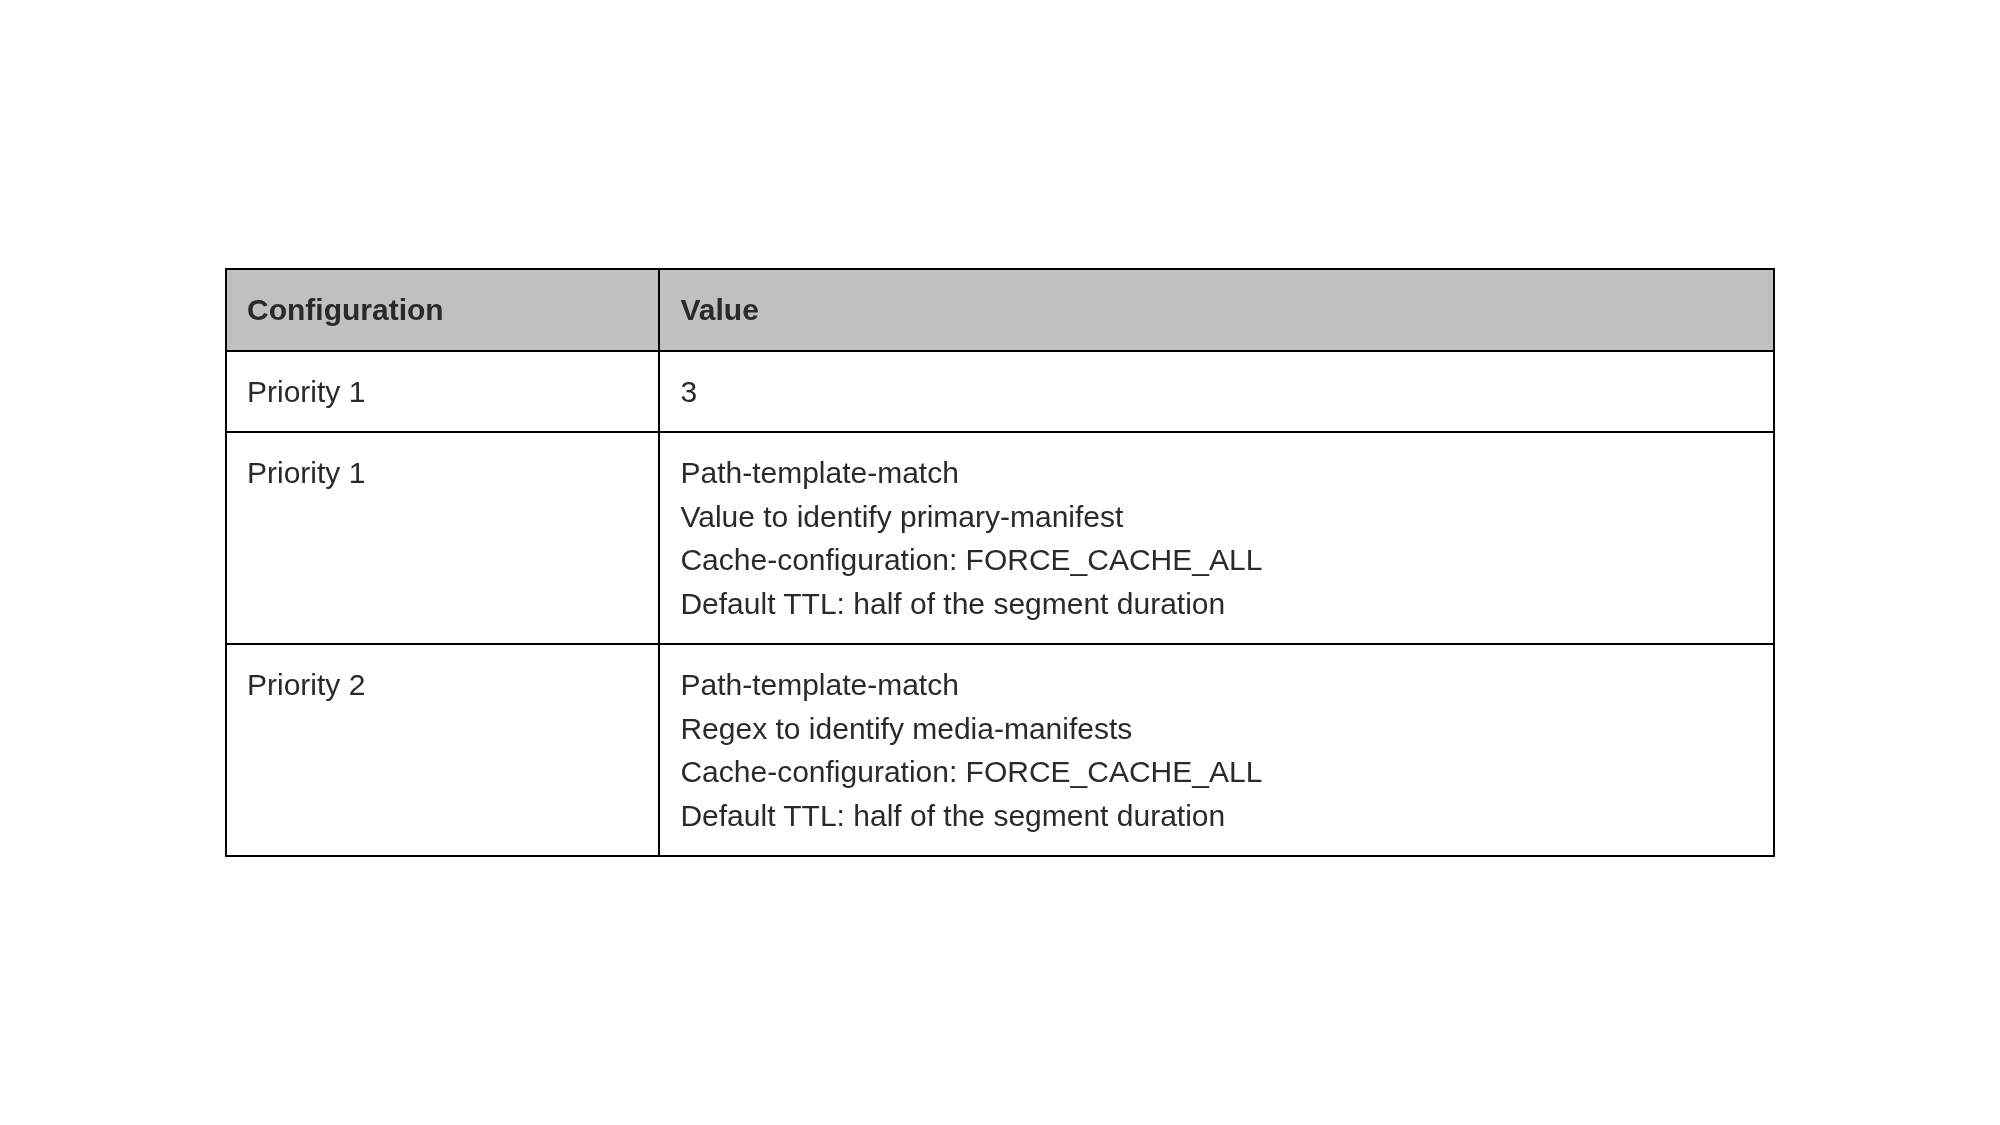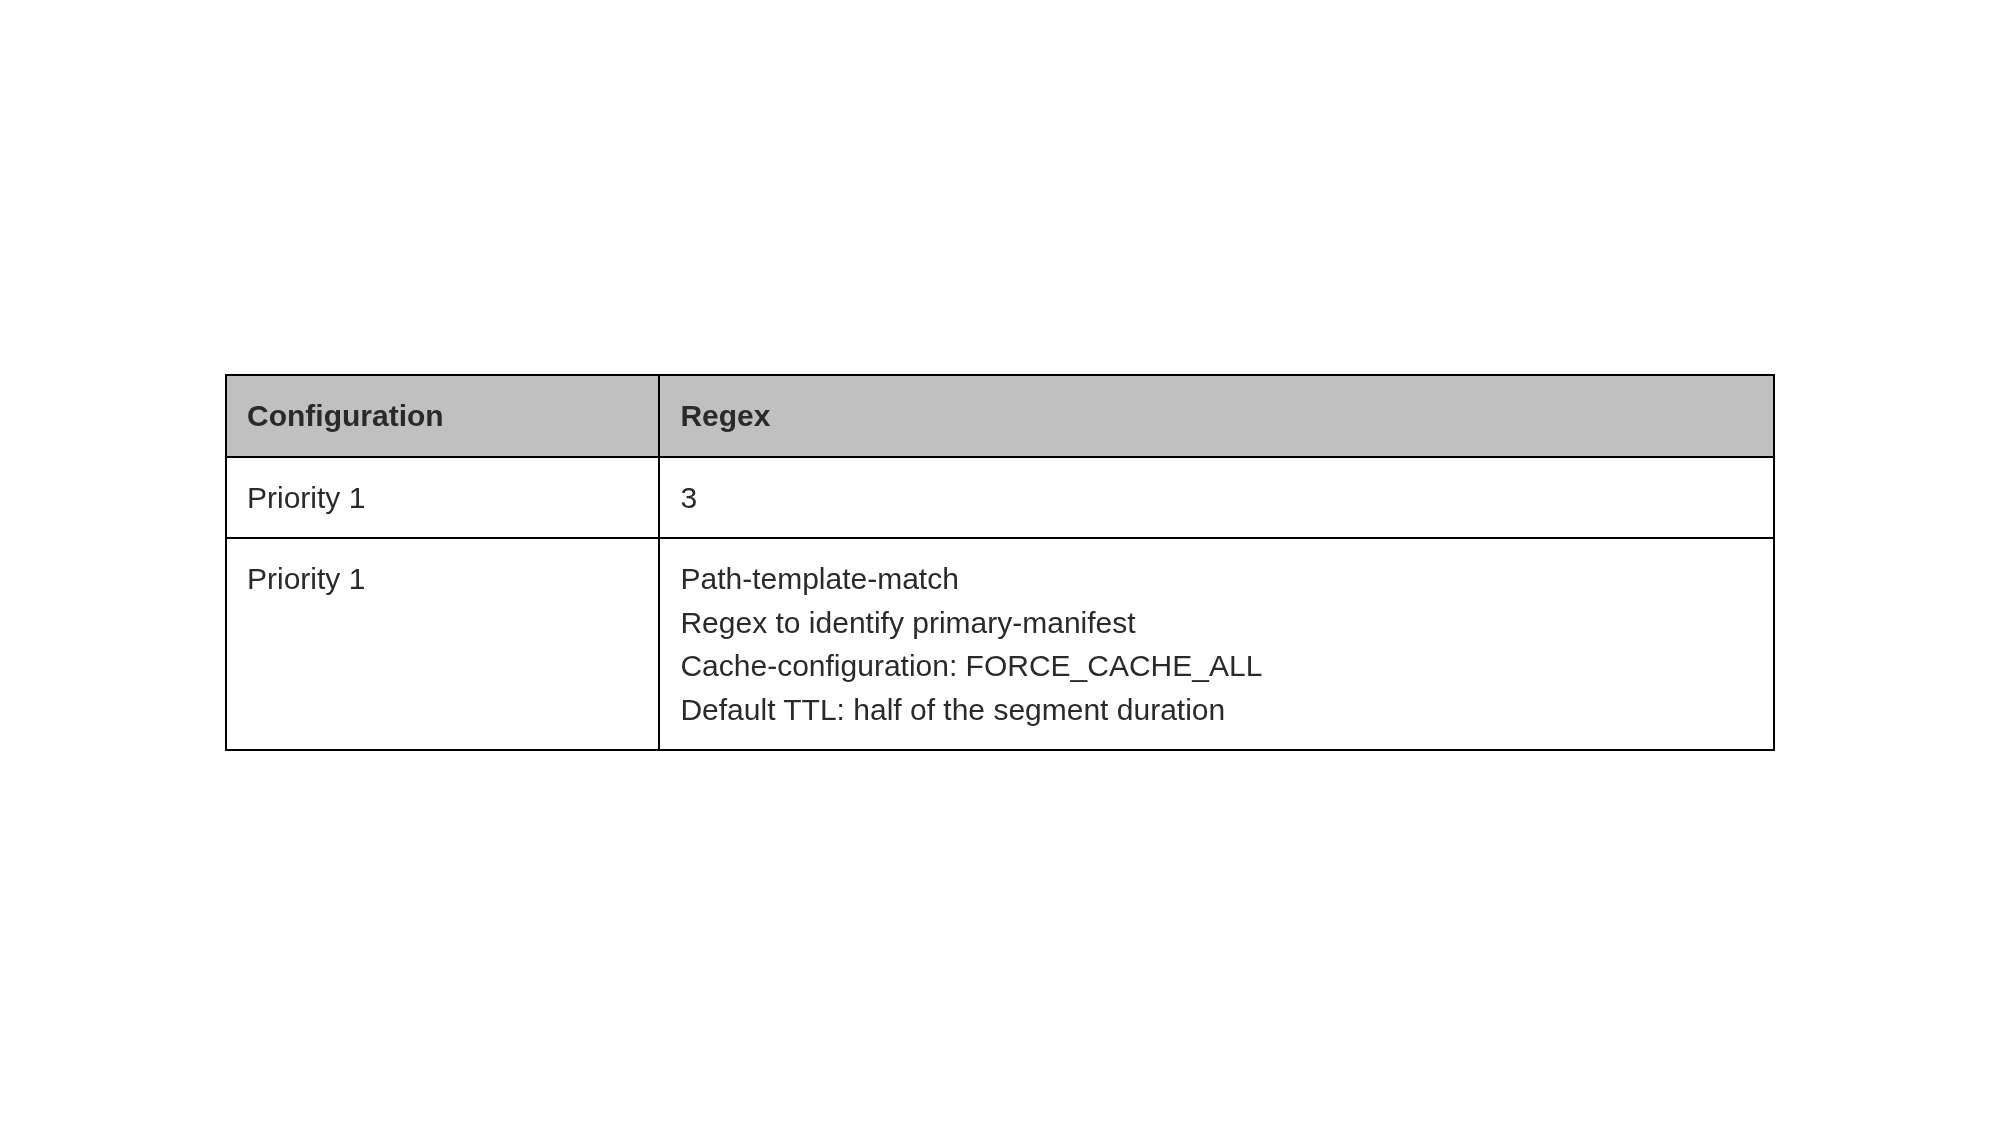--- a/index.html
+++ b/index.html
@@ -47,34 +47,43 @@
     }
   </style>
 </head>
 <body>
 
 <div class="table-container">
   <table>
     <thead>
       <tr>
         <th class="config-col">Configuration</th>
-        <th class="value-col">Regex</th>
+        <th class="value-col">Value</th>
       </tr>
     </thead>
     <tbody>
       <tr>
         <td>Priority 1</td>
         <td>
           <span class="line">3</span>
         </td>
       </tr>
       <tr>
         <td>Priority 1</td>
         <td>
           <span class="line">Path-template-match</span>
-          <span class="line">Regex to identify primary-manifest</span>
+          <span class="line">Value to identify primary-manifest</span>
+          <span class="line">Cache-configuration: FORCE_CACHE_ALL</span>
+          <span class="line">Default TTL: half of the segment duration</span>
+        </td>
+      </tr>
+      <tr>
+        <td>Priority 2</td>
+        <td>
+          <span class="line">Path-template-match</span>
+          <span class="line">Regex to identify media-manifests</span>
           <span class="line">Cache-configuration: FORCE_CACHE_ALL</span>
           <span class="line">Default TTL: half of the segment duration</span>
         </td>
       </tr>
     </tbody>
   </table>
 </div>
 
 </body></html>

